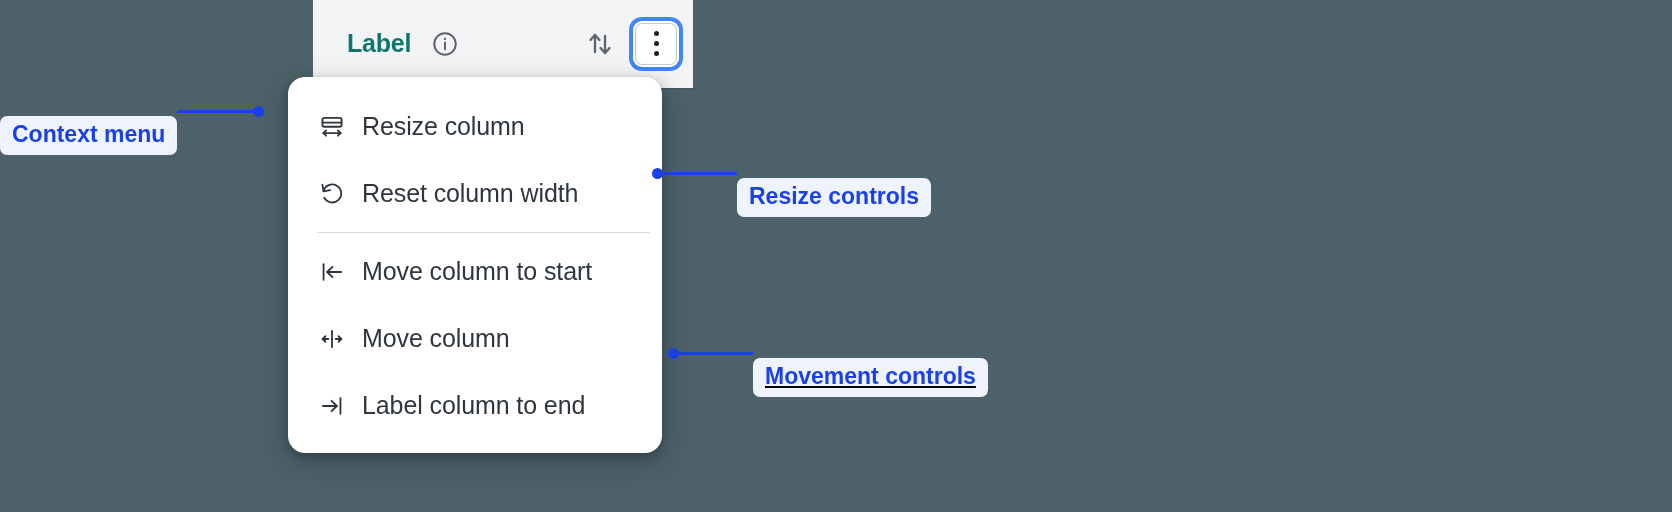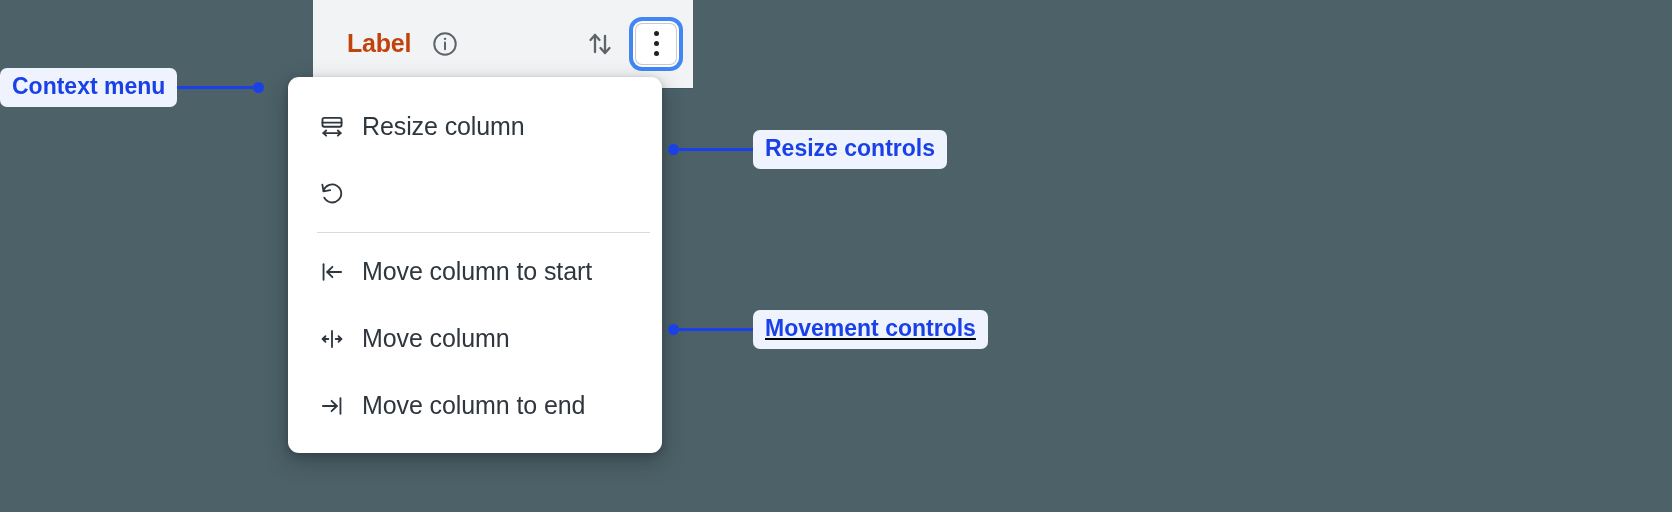--- a/index.html
+++ b/index.html
@@ -26,21 +26,21 @@
     border-radius: 10px 10px 0 0;
     box-sizing: border-box;
     display: flex;
     align-items: center;
     padding: 0 14px 0 34px;
     box-shadow: 0 1px 0 rgba(0,0,0,0.10);
   }
   #column-header-panel .hdr-title {
     font-size: 25px;
     font-weight: bold;
-    color: #c2410c;
+    color: #0f766e;
     letter-spacing: -0.2px;
     margin-top: 8px;
   }
   .info-icon-wrap {
     margin-left: 20px;
     margin-top: 9px;
     display: flex;
     align-items: center;
     justify-content: center;
   }
@@ -81,21 +81,21 @@
     background: #202124;
   }
 
   
   #context-menu {
     position: absolute;
     left: 288px;
     top: 77px;
     width: 374px;
     background: #ffffff;
-    border-radius: 11px;
+    border-radius: 17px;
     padding: 16px 0 14px 0;
     box-sizing: border-box;
     box-shadow: 0 8px 22px rgba(20,24,28,0.34), 0 2px 6px rgba(20,24,28,0.22);
   }
   .menu-item {
     display: flex;
     align-items: center;
     height: 67px;
     padding: 0 24px 0 30px;
     box-sizing: border-box;
@@ -130,37 +130,38 @@
   }
   .ann-chip {
     background: #eef3fe;
     color: #1a41e8;
     font-size: 23px;
     font-weight: bold;
     border-radius: 7px;
     padding: 6px 12px 8px 12px;
     white-space: nowrap;
     line-height: 1.1;
+    margin-top: 48px;
   }
   .ann-line {
     height: 3px;
     background: #1a41e8;
   }
   .ann-dot {
     width: 11px;
     height: 11px;
     border-radius: 50%;
     background: #1a41e8;
     flex: 0 0 11px;
   }
 
   #annotation-context-menu { left: 0px; top: 68px; }
   #annotation-context-menu .ann-line { width: 76px; }
 
-  #annotation-resize-controls { left: 668px; top: 130px; text-align: right; }
+  #annotation-resize-controls { left: 652px; top: 130px; text-align: right; }
   #annotation-resize-controls .ann-line { width: 74px; }
 
   #annotation-movement-controls { left: 668px; top: 310px; text-decoration: underline; }
   #annotation-movement-controls .ann-line { width: 74px; }
 </style>
 </head>
 <body>
 
 <div id="column-header-panel">
 
@@ -209,20 +210,21 @@
     <span class="mi-label">Resize column</span>
   </div>
 
   <div class="menu-item">
     <span class="mi-icon">
       <svg width="26" height="26" viewBox="0 0 24 24" fill="none" stroke="#2f363d" stroke-width="1.7" stroke-linecap="round" stroke-linejoin="round">
         <path d="M4.2 9.4 A8.3 8.3 0 1 1 4.9 15.4"></path>
         <polyline points="3.1,3.4 4.2,9.6 10.3,8.4"></polyline>
       </svg>
     </span>
+    <span class="mi-label">Reset column width</span>
   </div>
 
   <div class="menu-divider"></div>
 
   <div class="menu-item">
     <span class="mi-icon">
       <svg width="26" height="26" viewBox="0 0 24 24" fill="none" stroke="#2f363d" stroke-width="1.7" stroke-linecap="round" stroke-linejoin="round">
         <line x1="4.2" y1="4.8" x2="4.2" y2="19.2"></line>
         <line x1="20.4" y1="12" x2="7.6" y2="12"></line>
         <polyline points="12.4,7.2 7.6,12 12.4,16.8"></polyline>
@@ -245,21 +247,21 @@
   </div>
 
   <div class="menu-item">
     <span class="mi-icon">
       <svg width="26" height="26" viewBox="0 0 24 24" fill="none" stroke="#2f363d" stroke-width="1.7" stroke-linecap="round" stroke-linejoin="round">
         <line x1="19.8" y1="4.8" x2="19.8" y2="19.2"></line>
         <line x1="3.6" y1="12" x2="16.4" y2="12"></line>
         <polyline points="11.6,7.2 16.4,12 11.6,16.8"></polyline>
       </svg>
     </span>
-    <span class="mi-label">Move column to end</span>
+    <span class="mi-label">Label column to end</span>
   </div>
 </div>
 
 <div class="annotation" id="annotation-context-menu">
   <span class="ann-chip">Context menu</span>
   <span class="ann-line"></span>
   <span class="ann-dot"></span>
 </div>
 
 <div class="annotation" id="annotation-resize-controls">

